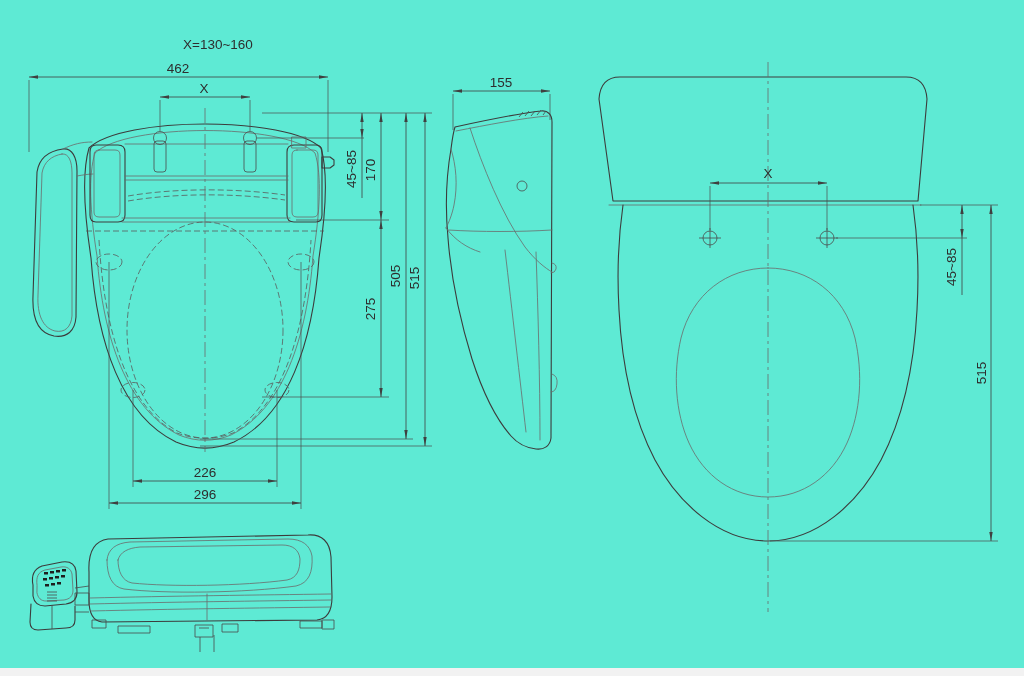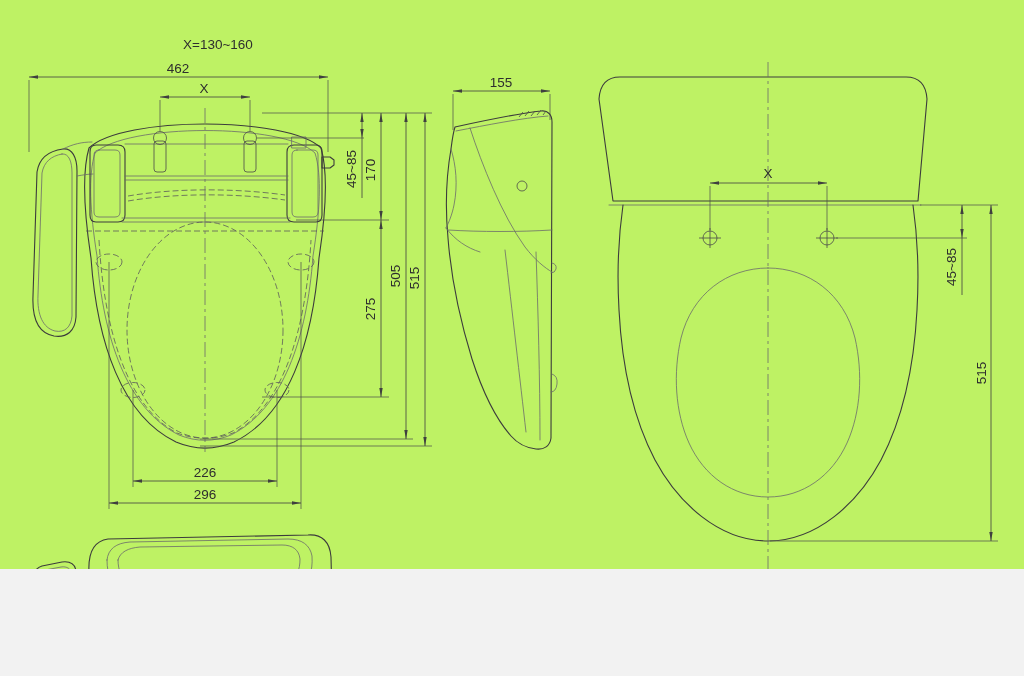--- a/index.html
+++ b/index.html
@@ -1,16 +1,16 @@
 <!DOCTYPE html>
 <html><head>
 <meta charset="utf-8">
 <style>
   html,body{margin:0;padding:0;background:#f2f2f2;}
-  .stage{width:1024px;height:569px;background:#bef264;position:relative;overflow:hidden;
+  .stage{width:1024px;height:668px;background:#5eead4;position:relative;overflow:hidden;
          font-family:"Liberation Sans",sans-serif;}
   svg{display:block}
   .outline{fill:none;stroke:#3c3c3c;stroke-width:1.1;stroke-linecap:round;stroke-linejoin:round}
   .light{fill:none;stroke:#6b6b6b;stroke-width:0.8;stroke-linecap:round;stroke-linejoin:round}
   .thin{fill:none;stroke:#4a4a4a;stroke-width:0.8}
   .hid{fill:none;stroke:#5a5a5a;stroke-width:0.8;stroke-dasharray:6 3}
   .cl{fill:none;stroke:#6a6a6a;stroke-width:0.8;stroke-dasharray:15 4 3 4}
   .dim{fill:none;stroke:#3f3f3f;stroke-width:0.8}
   .ext{fill:none;stroke:#4a4a4a;stroke-width:0.7}
   .arr{fill:#3f3f3f;stroke:none}

